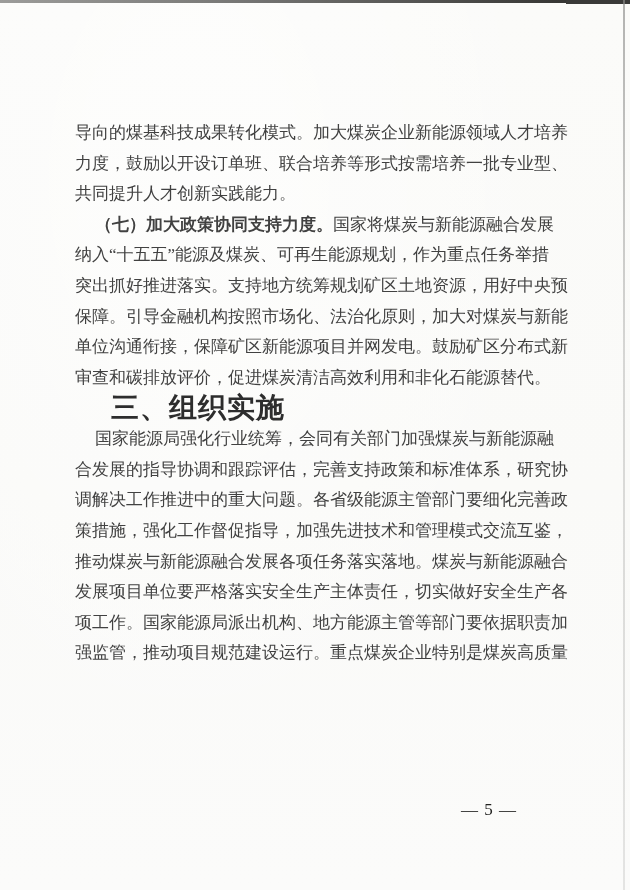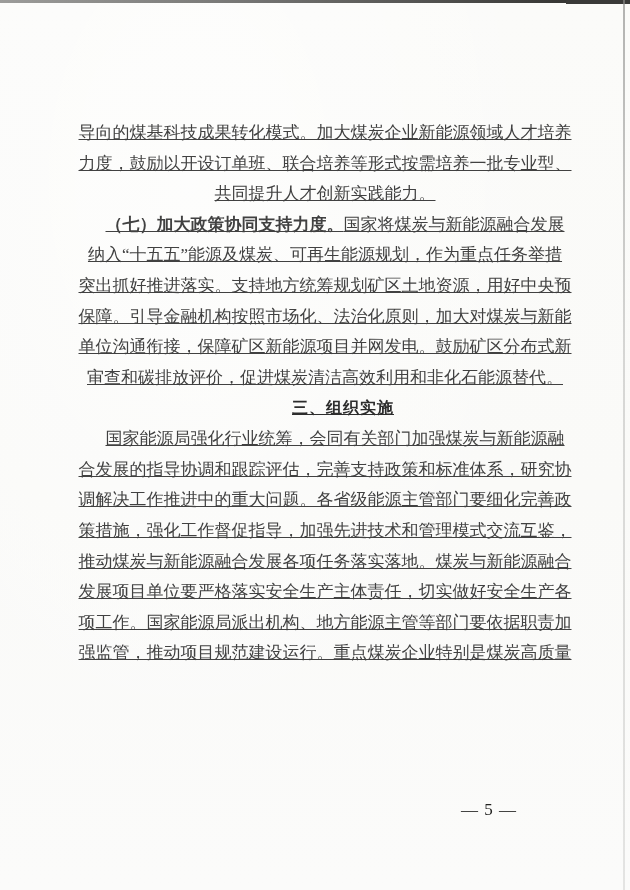--- a/index.html
+++ b/index.html
@@ -34,29 +34,28 @@
   
   .text-block{
     position:absolute;left:75px;top:118px;width:500px;
     color:var(--ink);
     font-size:17px;
     letter-spacing:0;
   }
   .ln{
     height:30.62px;line-height:30.62px;
     white-space:nowrap;
-    text-align:center;
-    text-decoration:underline;
+    text-align:left;
   }
   .ind{text-indent:20px;}
   .clause-head{font-weight:600;margin-top:8px;}
   .heading{
     font-family:"Liberation Sans",sans-serif;
     font-weight:700;
-    font-size:16px;
+    font-size:28px;
     color:var(--heading-ink);
     text-indent:36px;
     letter-spacing:1px;
   }
   .page-number{
     position:absolute;left:461px;top:800px;
     font-size:17px;color:#222220;
     letter-spacing:1px;
     font-family:"Liberation Serif",serif;
   }

